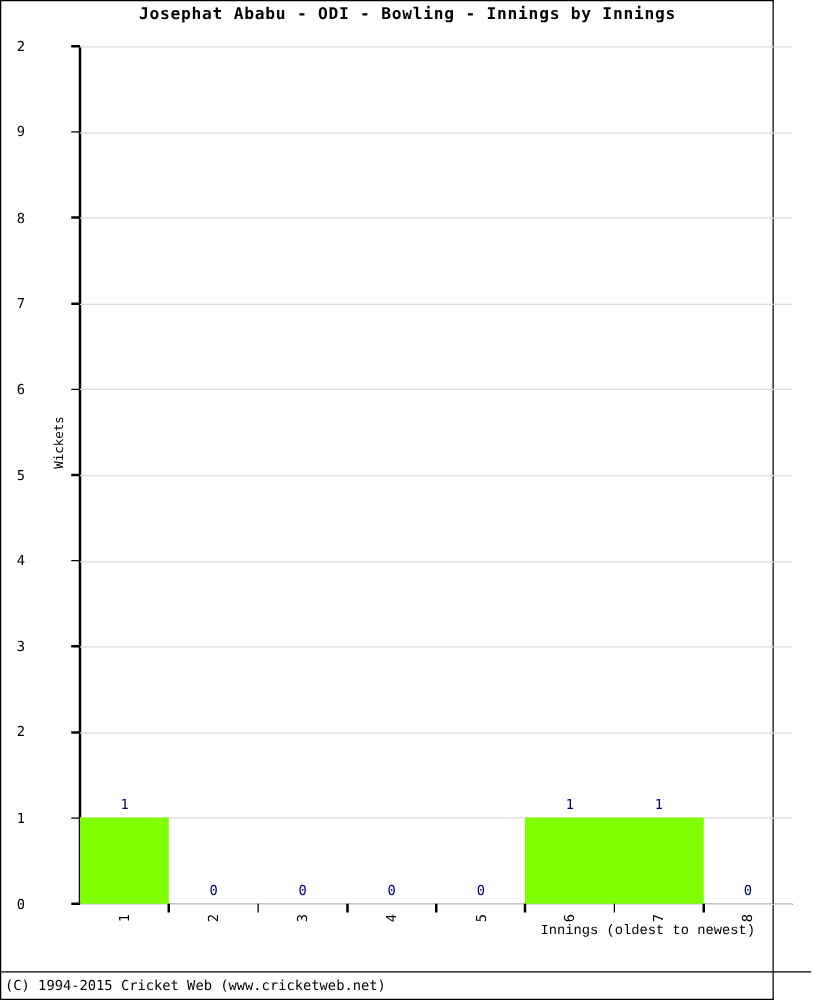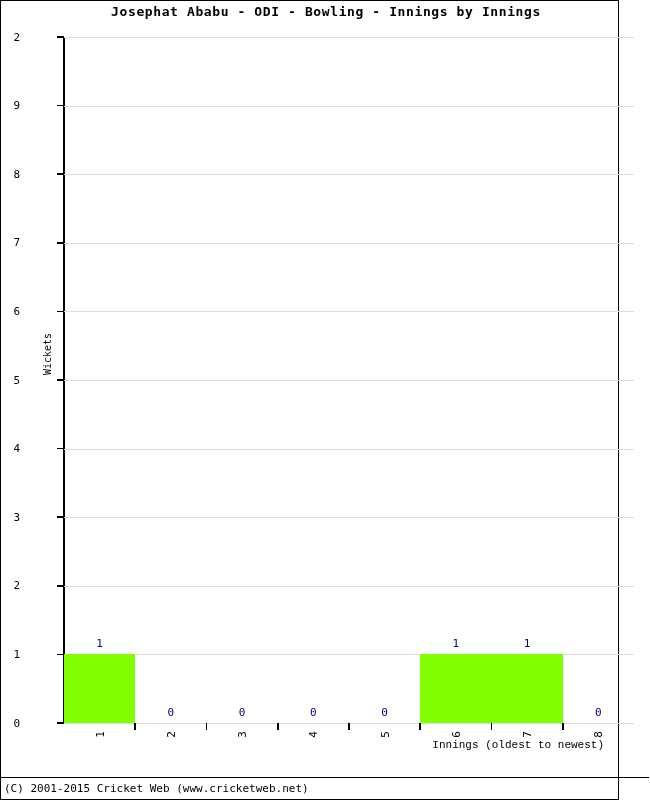--- a/index.html
+++ b/index.html
@@ -230,14 +230,14 @@
       <div class="x-tick" style="left: 489.7px;"></div>
       <div class="x-tick-label" style="left: 443.875px;">6</div>
       <div class="x-tick" style="left: 560.95px;"></div>
       <div class="x-tick-label" style="left: 515.125px;">7</div>
       <div class="x-tick-label" style="left: 586.375px;">8</div>
     </div>
 
   <div id="x-axis-title">Innings (oldest to newest)</div>
 
   <div id="footer-rule"></div>
-  <div id="footer">(C) 2001-2015 Cricket Web (www.cricketweb.net)</div>
+  <div id="footer">(C) 1994-2015 Cricket Web (www.cricketweb.net)</div>
 </div>
 
 </body></html>

